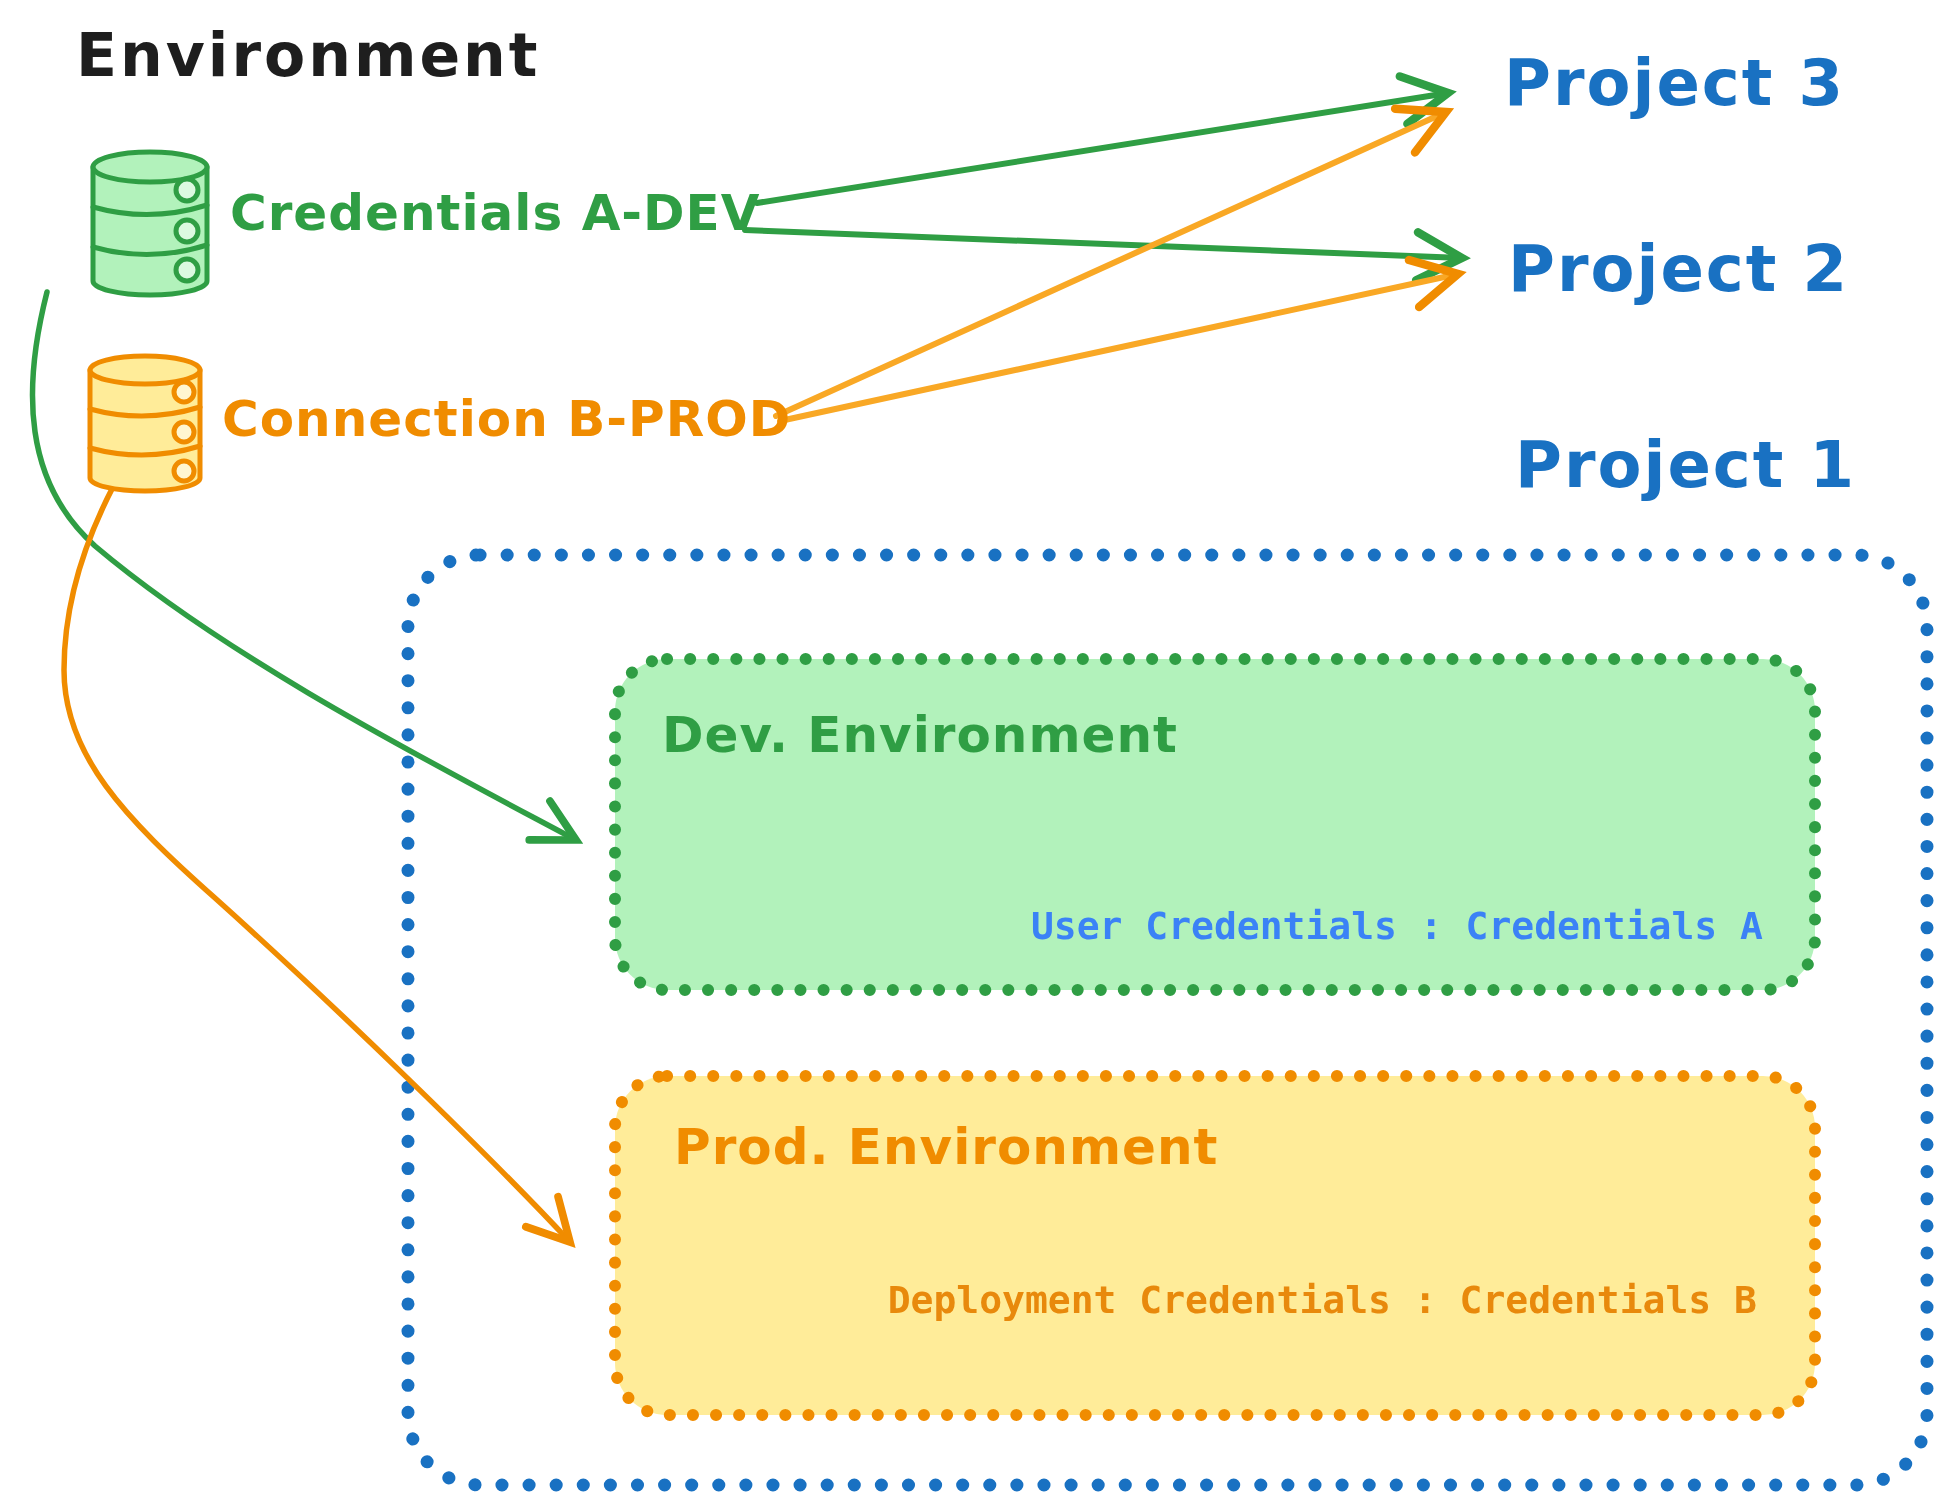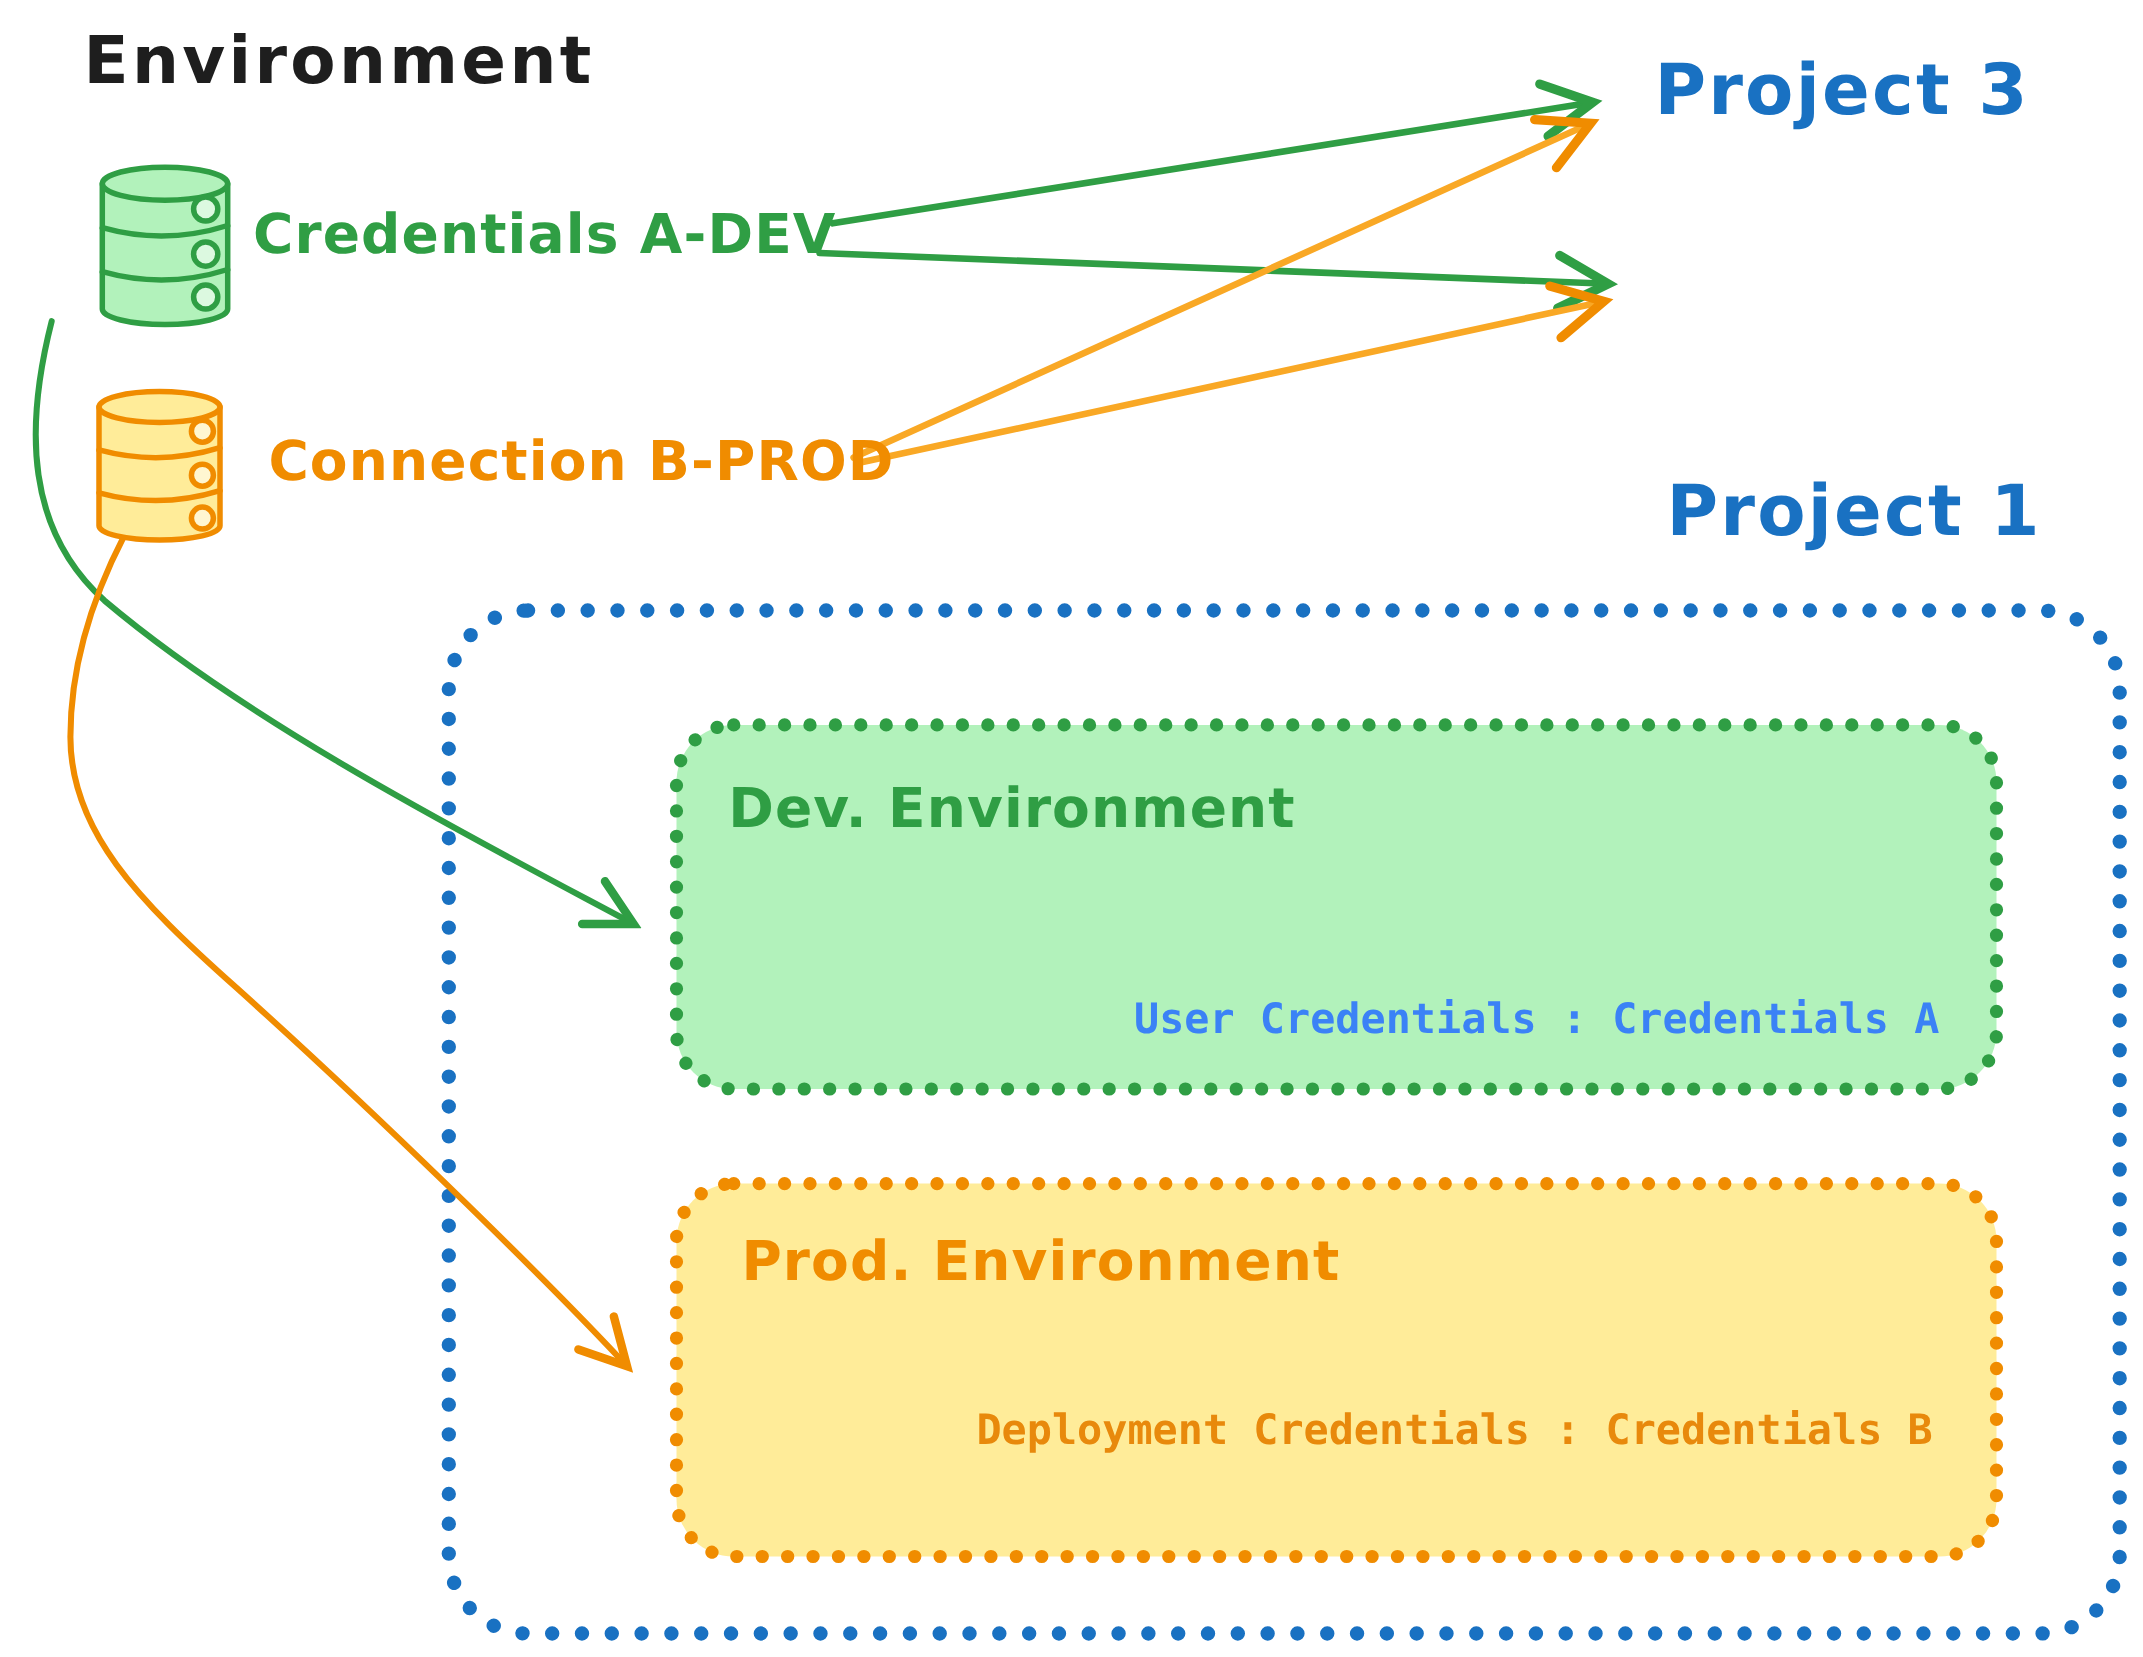--- a/index.html
+++ b/index.html
@@ -22,21 +22,21 @@
     line-height: 1.1;
   }
   .title {
     left: 76px; top: 22px;
     font-size: 60px; font-weight: bold;
     letter-spacing: 3px;
     color: #1e1e1e;
   }
   .conn-label { font-size: 50px; font-weight: bold; letter-spacing: 1px; }
   .conn-a { left: 230px; top: 186px; color: #2f9e44; }
-  .conn-b { left: 222px; top: 392px; color: #f08c00; margin-left: 22px; }
+  .conn-b { left: 222px; top: 392px; color: #f08c00; }
   .project-label {
     font-size: 64px; font-weight: bold; letter-spacing: 2px;
     color: #1971c2;
   }
   .p3 { left: 1504px; top: 48px; }
   .p2 { left: 1508px; top: 234px; }
   .p1 { left: 1515px; top: 430px; }
   .env-title { font-size: 50px; font-weight: bold; letter-spacing: 1px; }
   .dev-title  { left: 662px; top: 708px;  color: #2f9e44; }
   .prod-title { left: 674px; top: 1120px; color: #f08c00; }
@@ -98,20 +98,21 @@
       <circle cx="184" cy="471" r="10" fill="#ffffff" fill-opacity="0.55" stroke="#f08c00" stroke-width="5"></circle>
     </g>
   </svg>
 
   <div class="txt title">Environment</div>
 
   <div class="txt conn-label conn-a">Credentials A-DEV</div>
   <div class="txt conn-label conn-b">Connection B-PROD</div>
 
   <div class="txt project-label p3">Project 3</div>
+  <div class="txt project-label p2">Project 2</div>
   <div class="txt project-label p1">Project 1</div>
 
   <div class="txt env-title dev-title">Dev. Environment</div>
   <div class="txt cred dev-cred">User Credentials : Credentials A</div>
 
   <div class="txt env-title prod-title">Prod. Environment</div>
   <div class="txt cred prod-cred">Deployment Credentials : Credentials B</div>
 
 </div>
 

